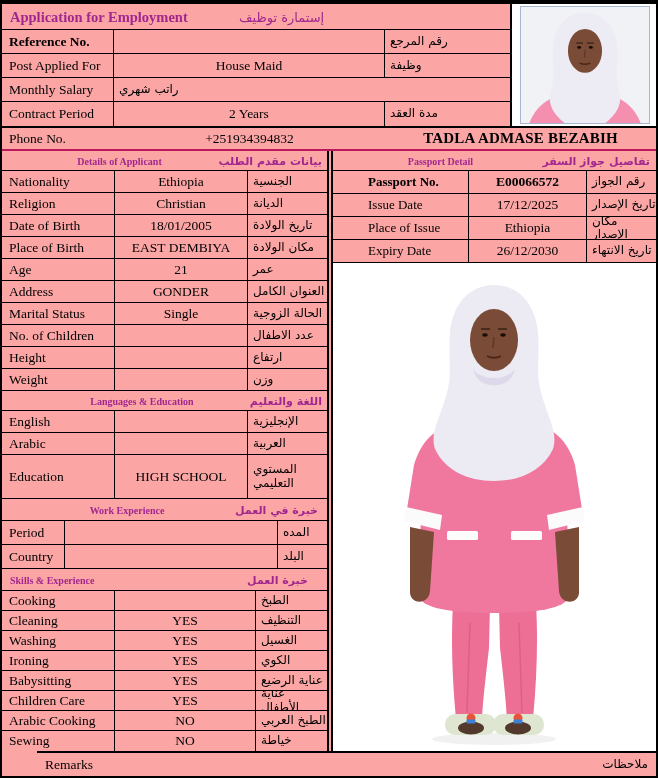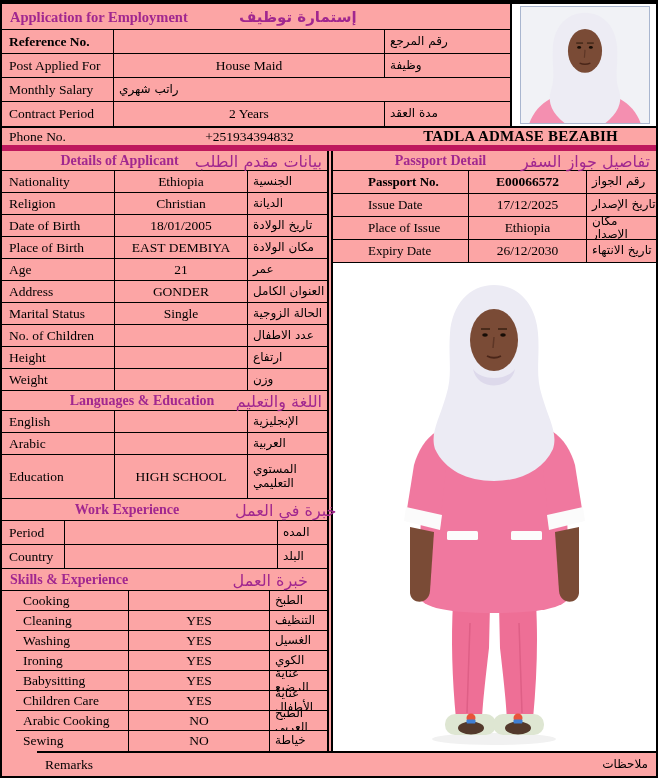--- a/index.html
+++ b/index.html
@@ -15,47 +15,47 @@
   .lab{padding-left:7px; font-size:13.5px;}
   .val{justify-content:center; font-size:13.5px;}
   .arc{padding-left:5px; font-family:"DejaVu Sans", sans-serif; font-size:12px; line-height:1.12;}
   .b{font-weight:bold;}
 
   
   .top-section{display:flex; height:122px;}
   .top-table{width:510px; border-right:2px solid #000;}
   .app-header{position:relative; height:26px; border-bottom:1px solid #000;}
   .app-header .en{position:absolute; left:8px; top:50%; transform:translateY(-50%); color:var(--mag); font-weight:bold; font-size:14.5px; white-space:nowrap;}
-  .app-header .ar2{position:absolute; left:237px; top:50%; transform:translateY(-50%); color:var(--mag); font-weight:bold; font-family:"DejaVu Sans",sans-serif; font-size:15px; white-space:nowrap;}
+  .app-header .ar2{position:absolute; left:237px; top:50%; transform:translateY(-50%); color:var(--mag); font-weight:normal; font-family:"DejaVu Sans",sans-serif; font-size:13px; white-space:nowrap;}
   .tt{grid-template-columns:112px 271px 1fr; height:24px;}
   .tt:last-child{border-bottom:none;}
   .photo-region{flex:1; background:#fff; padding:2px 0 0 8px;}
   .pp-photo{width:130px; height:118px; border:1px solid #a9b6cf; background:#f1f2f6; display:block;}
 
   
-  .phone-row{display:grid; grid-template-columns:112px 271px 1fr; height:25px; border-top:2px solid #000; border-bottom:6px solid #be185d; align-items:center;}
+  .phone-row{display:grid; grid-template-columns:112px 271px 1fr; height:25px; border-top:2px solid #000; border-bottom:2px solid #be185d; align-items:center;}
   .phone-row>div{height:100%; display:flex; align-items:center;}
   .name{justify-content:center; font-weight:bold; font-size:15px; letter-spacing:.2px;}
 
   
   .mid{display:flex; height:600px;}
   .left-panel{width:327px; border-right:2px solid #000;}
   .right-panel{flex:1; margin-left:2px; border-left:2px solid #000; display:flex; flex-direction:column;}
 
   .hdr{position:relative; border-bottom:1px solid #000; height:20px;}
-  .hdr .en{position:absolute; top:50%; transform:translateY(-50%); color:var(--mag); font-weight:bold; font-size:14px; white-space:nowrap;}
-  .hdr .ar2{position:absolute; top:50%; transform:translateY(-50%); color:var(--mag); font-weight:normal; font-family:"DejaVu Sans",sans-serif; font-size:16px; white-space:nowrap;text-align:center;}
+  .hdr .en{position:absolute; top:50%; transform:translateY(-50%); color:var(--mag); font-weight:bold; font-size:10px; white-space:nowrap;}
+  .hdr .ar2{position:absolute; top:50%; transform:translateY(-50%); color:var(--mag); font-weight:bold; font-family:"DejaVu Sans",sans-serif; font-size:11px; white-space:nowrap;text-align:center;}
 
   .dt{grid-template-columns:113px 133px 1fr; height:22px;}
   .lg{grid-template-columns:113px 133px 1fr; height:22px;}
   .lg.tall{height:44px;}
   .wkh{height:22px;}
   .wk{grid-template-columns:63px 213px 1fr; height:24px;}
   .skh{height:22px;}
-  .sk{grid-template-columns:113px 141px 1fr; height:20px;margin-left:14px;}
+  .sk{grid-template-columns:113px 141px 1fr; height:20px;}
   .sk:last-of-type{border-bottom:none;}
 
   .pp{grid-template-columns:136px 118px 1fr; height:23px;}
   .pp .lab{font-size:13px;padding-left:35px;}
   .photo-box{flex:1; background:#fff; overflow:hidden;}
   .photo-box svg{display:block;}
 
   
   .remarks{display:flex; justify-content:space-between; align-items:center; height:25px; border-top:2px solid #000; padding:0 8px; font-size:13.5px;margin-left:35px;}
   .remarks .arc{padding:0;}

